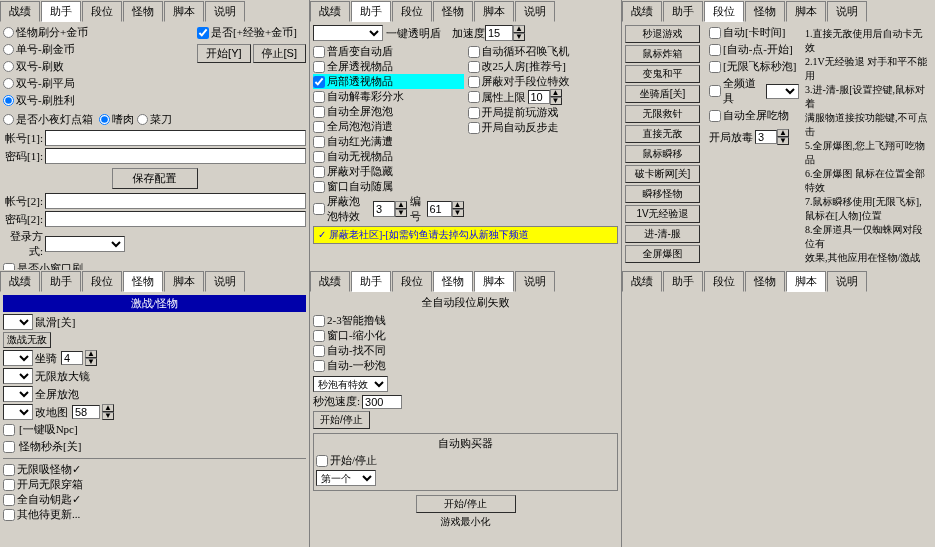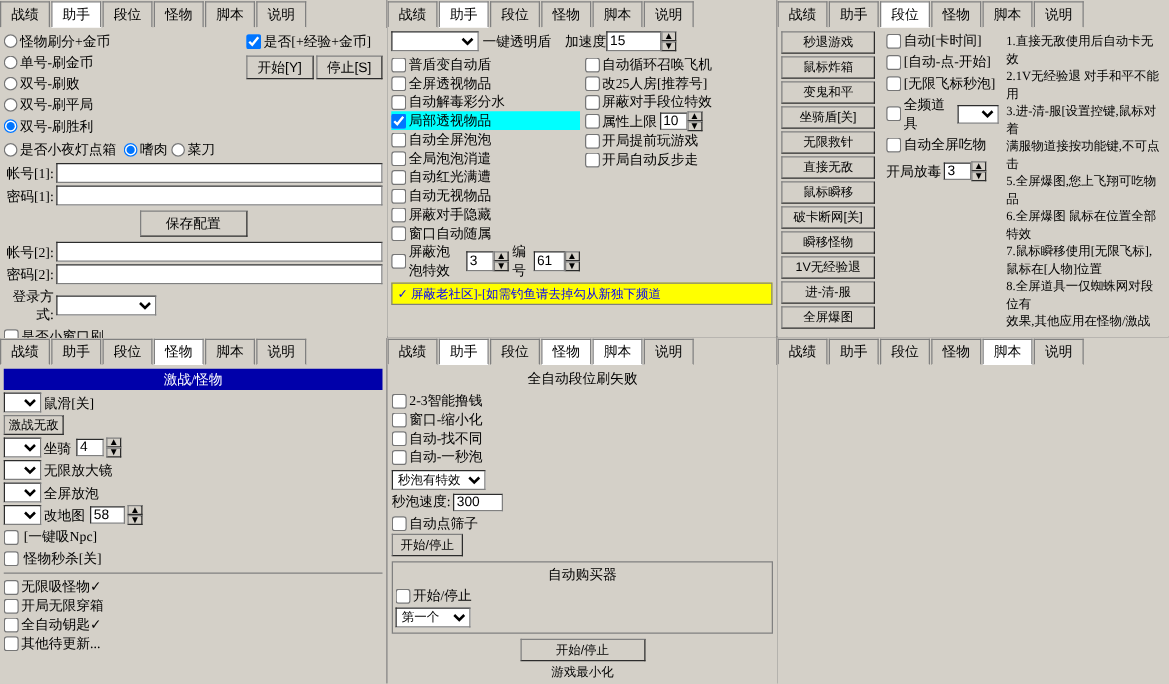--- a/index.html
+++ b/index.html
@@ -277,45 +277,45 @@
         <div class="top-tab">怪物</div>
         <div class="top-tab">脚本</div>
         <div class="top-tab">说明</div>
       </div>
       <div class="content-area" style="height:248px; overflow-y:auto;">
 
         <div class="row" style="margin-bottom:3px;">
           <select style="width:70px; height:16px; font-size:10px;"></select>
           <span style="margin:0 3px;">一键透明盾</span>
           <span style="margin-left:8px;">加速度</span>
-          <input type="text" class="number-input" value="15" style="width: 44px;">
+          <input type="text" class="number-input" value="15" style="width: 28px;">
           <div class="spin-btns">
             <button class="spin-btn">▲</button>
             <button class="spin-btn">▼</button>
           </div>
         </div>
 
         <div style="display:flex; gap:4px;">
 
           <div style="flex:1;">
             <div class="checkbox-item">
               <input type="checkbox" style="">
               <span>普盾变自动盾</span>
             </div>
             <div class="checkbox-item">
               <input type="checkbox" style="">
               <span>全屏透视物品</span>
             </div>
-            <div class="checkbox-item">
-              <input type="checkbox" style="">
-              <span>自动解毒彩分水</span>
-            </div>
             <div class="checkbox-item" style="background:#00ffff;">
               <input type="checkbox" checked="" style="">
               <span>局部透视物品</span>
+            </div>
+            <div class="checkbox-item">
+              <input type="checkbox" style="">
+              <span>自动解毒彩分水</span>
             </div>
             <div class="checkbox-item">
               <input type="checkbox" style="">
               <span>自动全屏泡泡</span>
             </div>
             <div class="checkbox-item">
               <input type="checkbox" style="">
               <span>全局泡泡消遣</span>
             </div>
             <div class="checkbox-item">
@@ -581,24 +581,20 @@
         <div class="row">
           <select style="width:75px; height:16px; font-size:10px;">
             <option>秒泡有特效</option>
           </select>
         </div>
         <div class="row" style="margin-top:2px;">
           <span>秒泡速度:</span>
           <input type="text" value="300" style="width: 40px; margin-left: 2px; border: 1px inset rgb(128, 128, 128); height: 14px;">
         </div>
 
-        <div class="checkbox-item" style="margin-top:2px;">
-          <input type="checkbox" style="">
-          <span>自动点筛子</span>
-        </div>
         <div class="row" style="margin-top:1px;">
           <button style="font-size:10px; padding:1px 6px;">开始/停止</button>
         </div>
 
         <div style="margin-top:4px; border:1px solid #808080; padding:2px;">
           <div style="text-align:center; font-size:11px; margin-bottom:2px;">自动购买器</div>
           <div class="checkbox-item">
             <input type="checkbox" style="">
             <span>开始/停止</span>
           </div>

